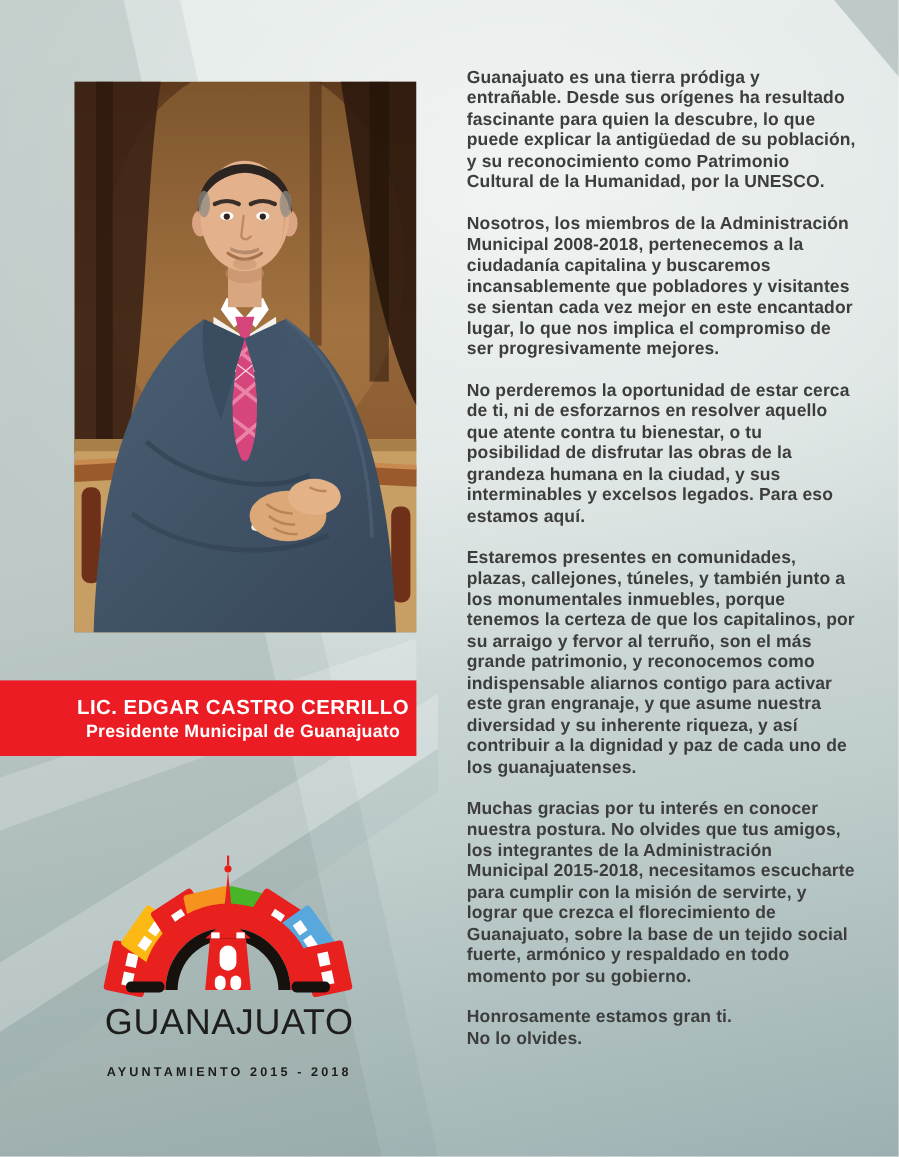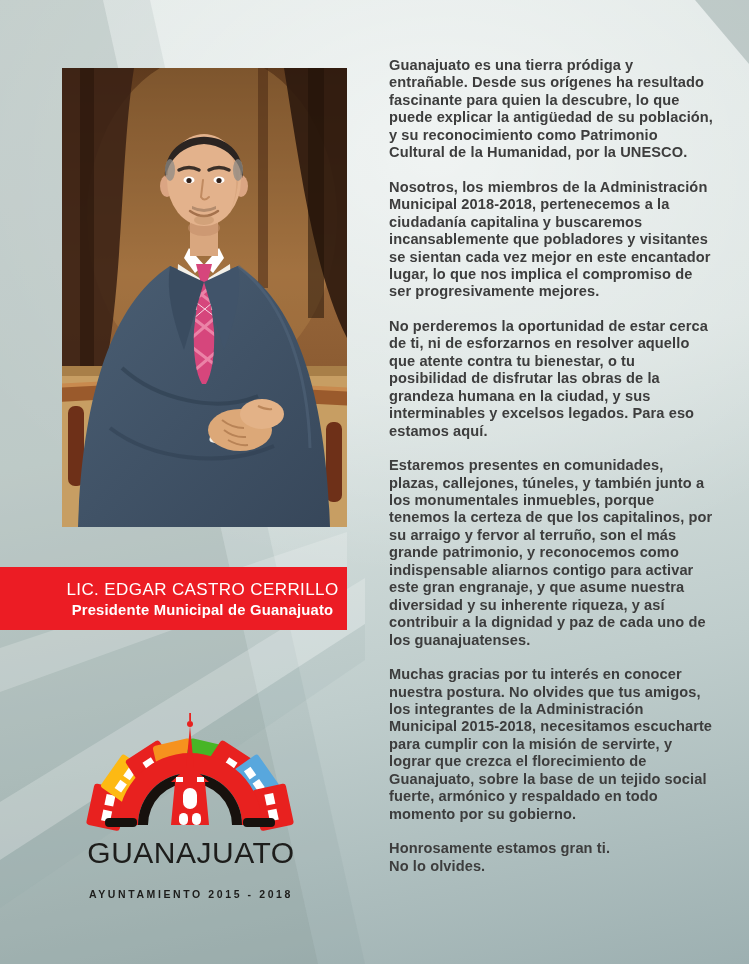--- a/index.html
+++ b/index.html
@@ -13,21 +13,21 @@
   .bg-decor{position:absolute;left:0;top:0;width:749px;height:964px;}
 
   .photo{position:absolute;left:62px;top:68px;width:285px;height:459px;}
   .photo svg{display:block;width:285px;height:459px;}
 
   .banner{
     position:absolute;left:0;top:567px;width:347px;height:63px;
     display:flex;align-items:center;
   }
   .banner-inner{margin-left:58px;width:289px;text-align:center;color:#ffffff;}
-  .banner-name{font-size:17px;font-weight:normal;letter-spacing:.4px;line-height:19px;}
+  .banner-name{font-size:17px;font-weight:bold;letter-spacing:.4px;line-height:19px;}
   .banner-title{font-size:14.8px;font-weight:700;letter-spacing:.2px;margin-top:3px;}
 
   .logo{position:absolute;left:0;top:0;}
   .logo-arch{position:absolute;left:75px;top:692px;width:230px;height:142px;}
   .logo-text{position:absolute;left:60px;top:839px;width:262px;text-align:center;color:#1d1d1b;}
   .logo-word1{font-size:30px;font-weight:normal;letter-spacing:.5px;line-height:27px;}
   .logo-word2{font-size:40px;font-weight:bold;letter-spacing:-1px;line-height:36px;margin-top:1px;}
   .logo-sub{font-size:10.5px;font-weight:bold;letter-spacing:2.6px;margin-top:22px;white-space:nowrap;}
 
   .textcol{position:absolute;left:389px;top:57px;width:324px;}
@@ -219,21 +219,21 @@
       <rect x="117" y="121" width="9" height="12" rx="4.5" fill="#ffffff"></rect>
     </svg>
     <div class="logo-text">
       <div class="logo-word1">GUANAJUATO</div>
       <div class="logo-sub">AYUNTAMIENTO 2015 - 2018</div>
     </div>
   </div>
 
   <div class="textcol">
     <p>Guanajuato es una tierra pródiga y entrañable. Desde sus orígenes ha resultado fascinante para quien la descubre, lo que puede explicar la antigüedad de su población, y su reconocimiento como Patrimonio Cultural de la Humanidad, por la UNESCO.</p>
-    <p>Nosotros, los miembros de la Administración Municipal 2018-2018, pertenecemos a la ciudadanía capitalina y buscaremos incansablemente que pobladores y visitantes se sientan cada vez mejor en este encantador lugar, lo que nos implica el compromiso de ser progresivamente mejores.</p>
+    <p>Nosotros, los miembros de la Administración Municipal 2008-2018, pertenecemos a la ciudadanía capitalina y buscaremos incansablemente que pobladores y visitantes se sientan cada vez mejor en este encantador lugar, lo que nos implica el compromiso de ser progresivamente mejores.</p>
     <p>No perderemos la oportunidad de estar cerca de ti, ni de esforzarnos en resolver aquello que atente contra tu bienestar, o tu posibilidad de disfrutar las obras de la grandeza humana en la ciudad, y sus interminables y excelsos legados. Para eso estamos aquí.</p>
     <p>Estaremos presentes en comunidades, plazas, callejones, túneles, y también junto a los monumentales inmuebles, porque tenemos la certeza de que los capitalinos, por su arraigo y fervor al terruño, son el más grande patrimonio, y reconocemos como indispensable aliarnos contigo para activar este gran engranaje, y que asume nuestra diversidad y su inherente riqueza, y así contribuir a la dignidad y paz de cada uno de los guanajuatenses.</p>
     <p>Muchas gracias por tu interés en conocer nuestra postura. No olvides que tus amigos, los integrantes de la Administración Municipal 2015-2018, necesitamos escucharte para cumplir con la misión de servirte, y lograr que crezca el florecimiento de Guanajuato, sobre la base de un tejido social fuerte, armónico y respaldado en todo momento por su gobierno.</p>
     <p>Honrosamente estamos gran ti.
 No lo olvides.</p>
   </div>
 
 </div>
 
 </body></html>

